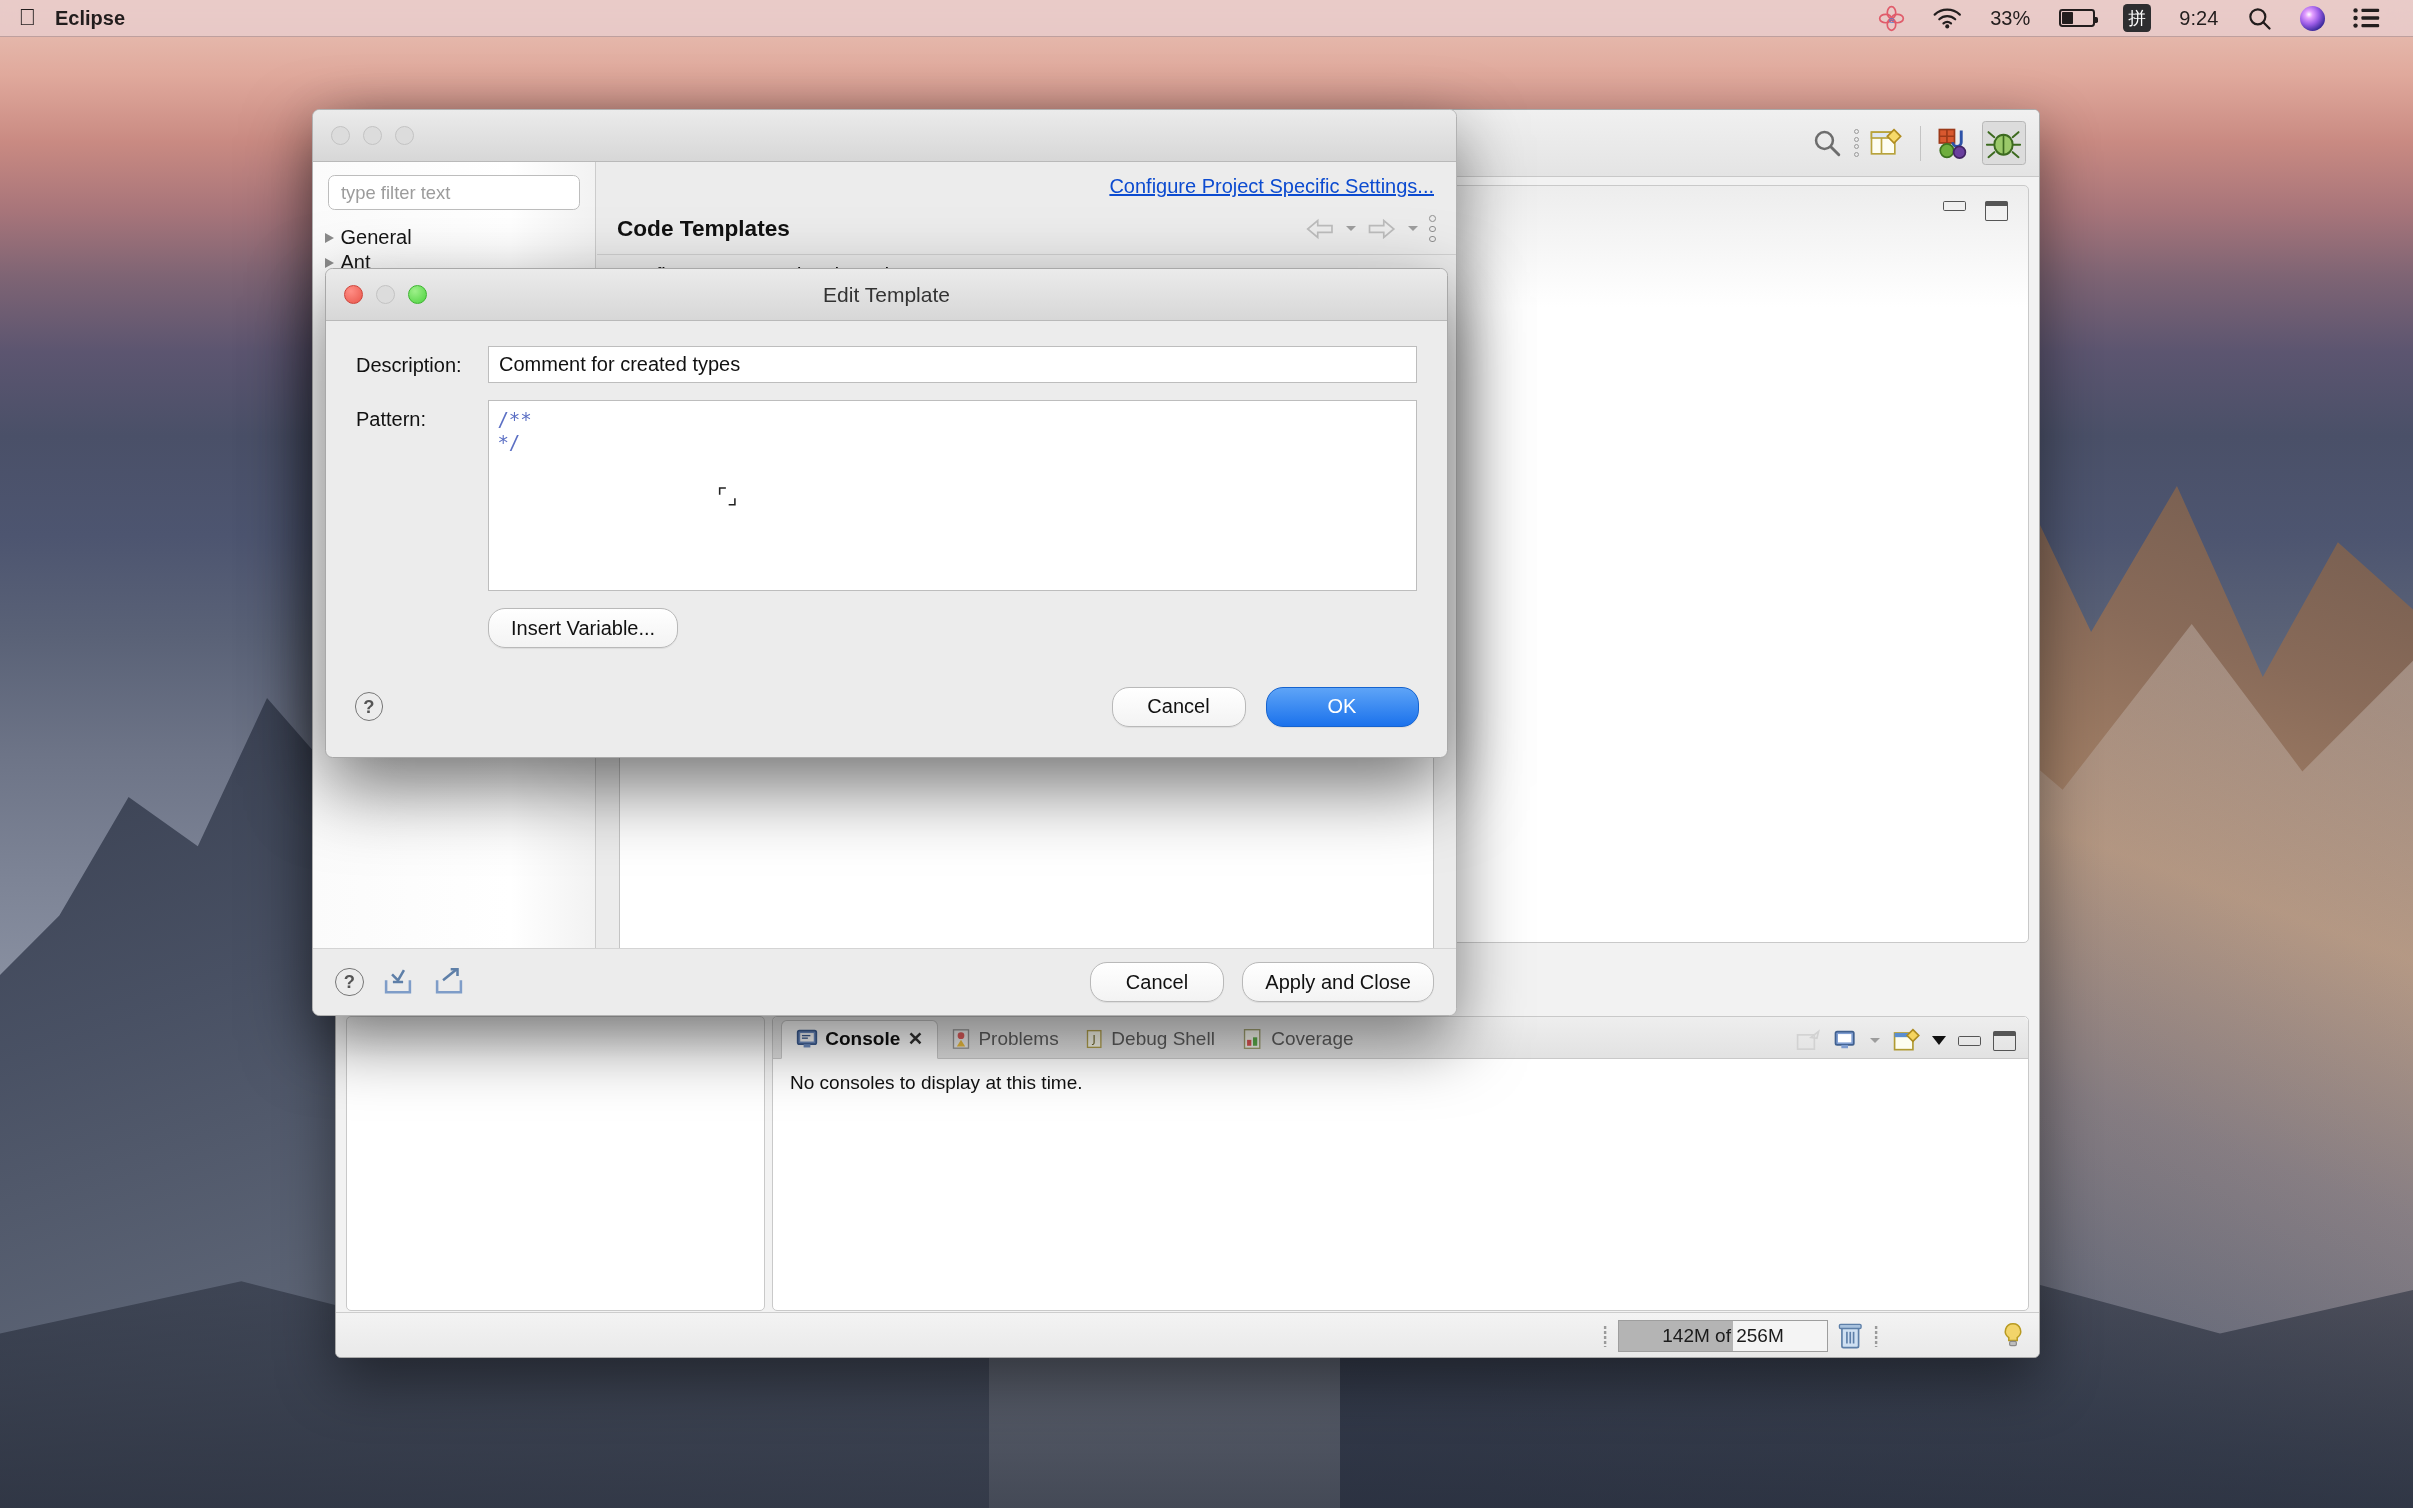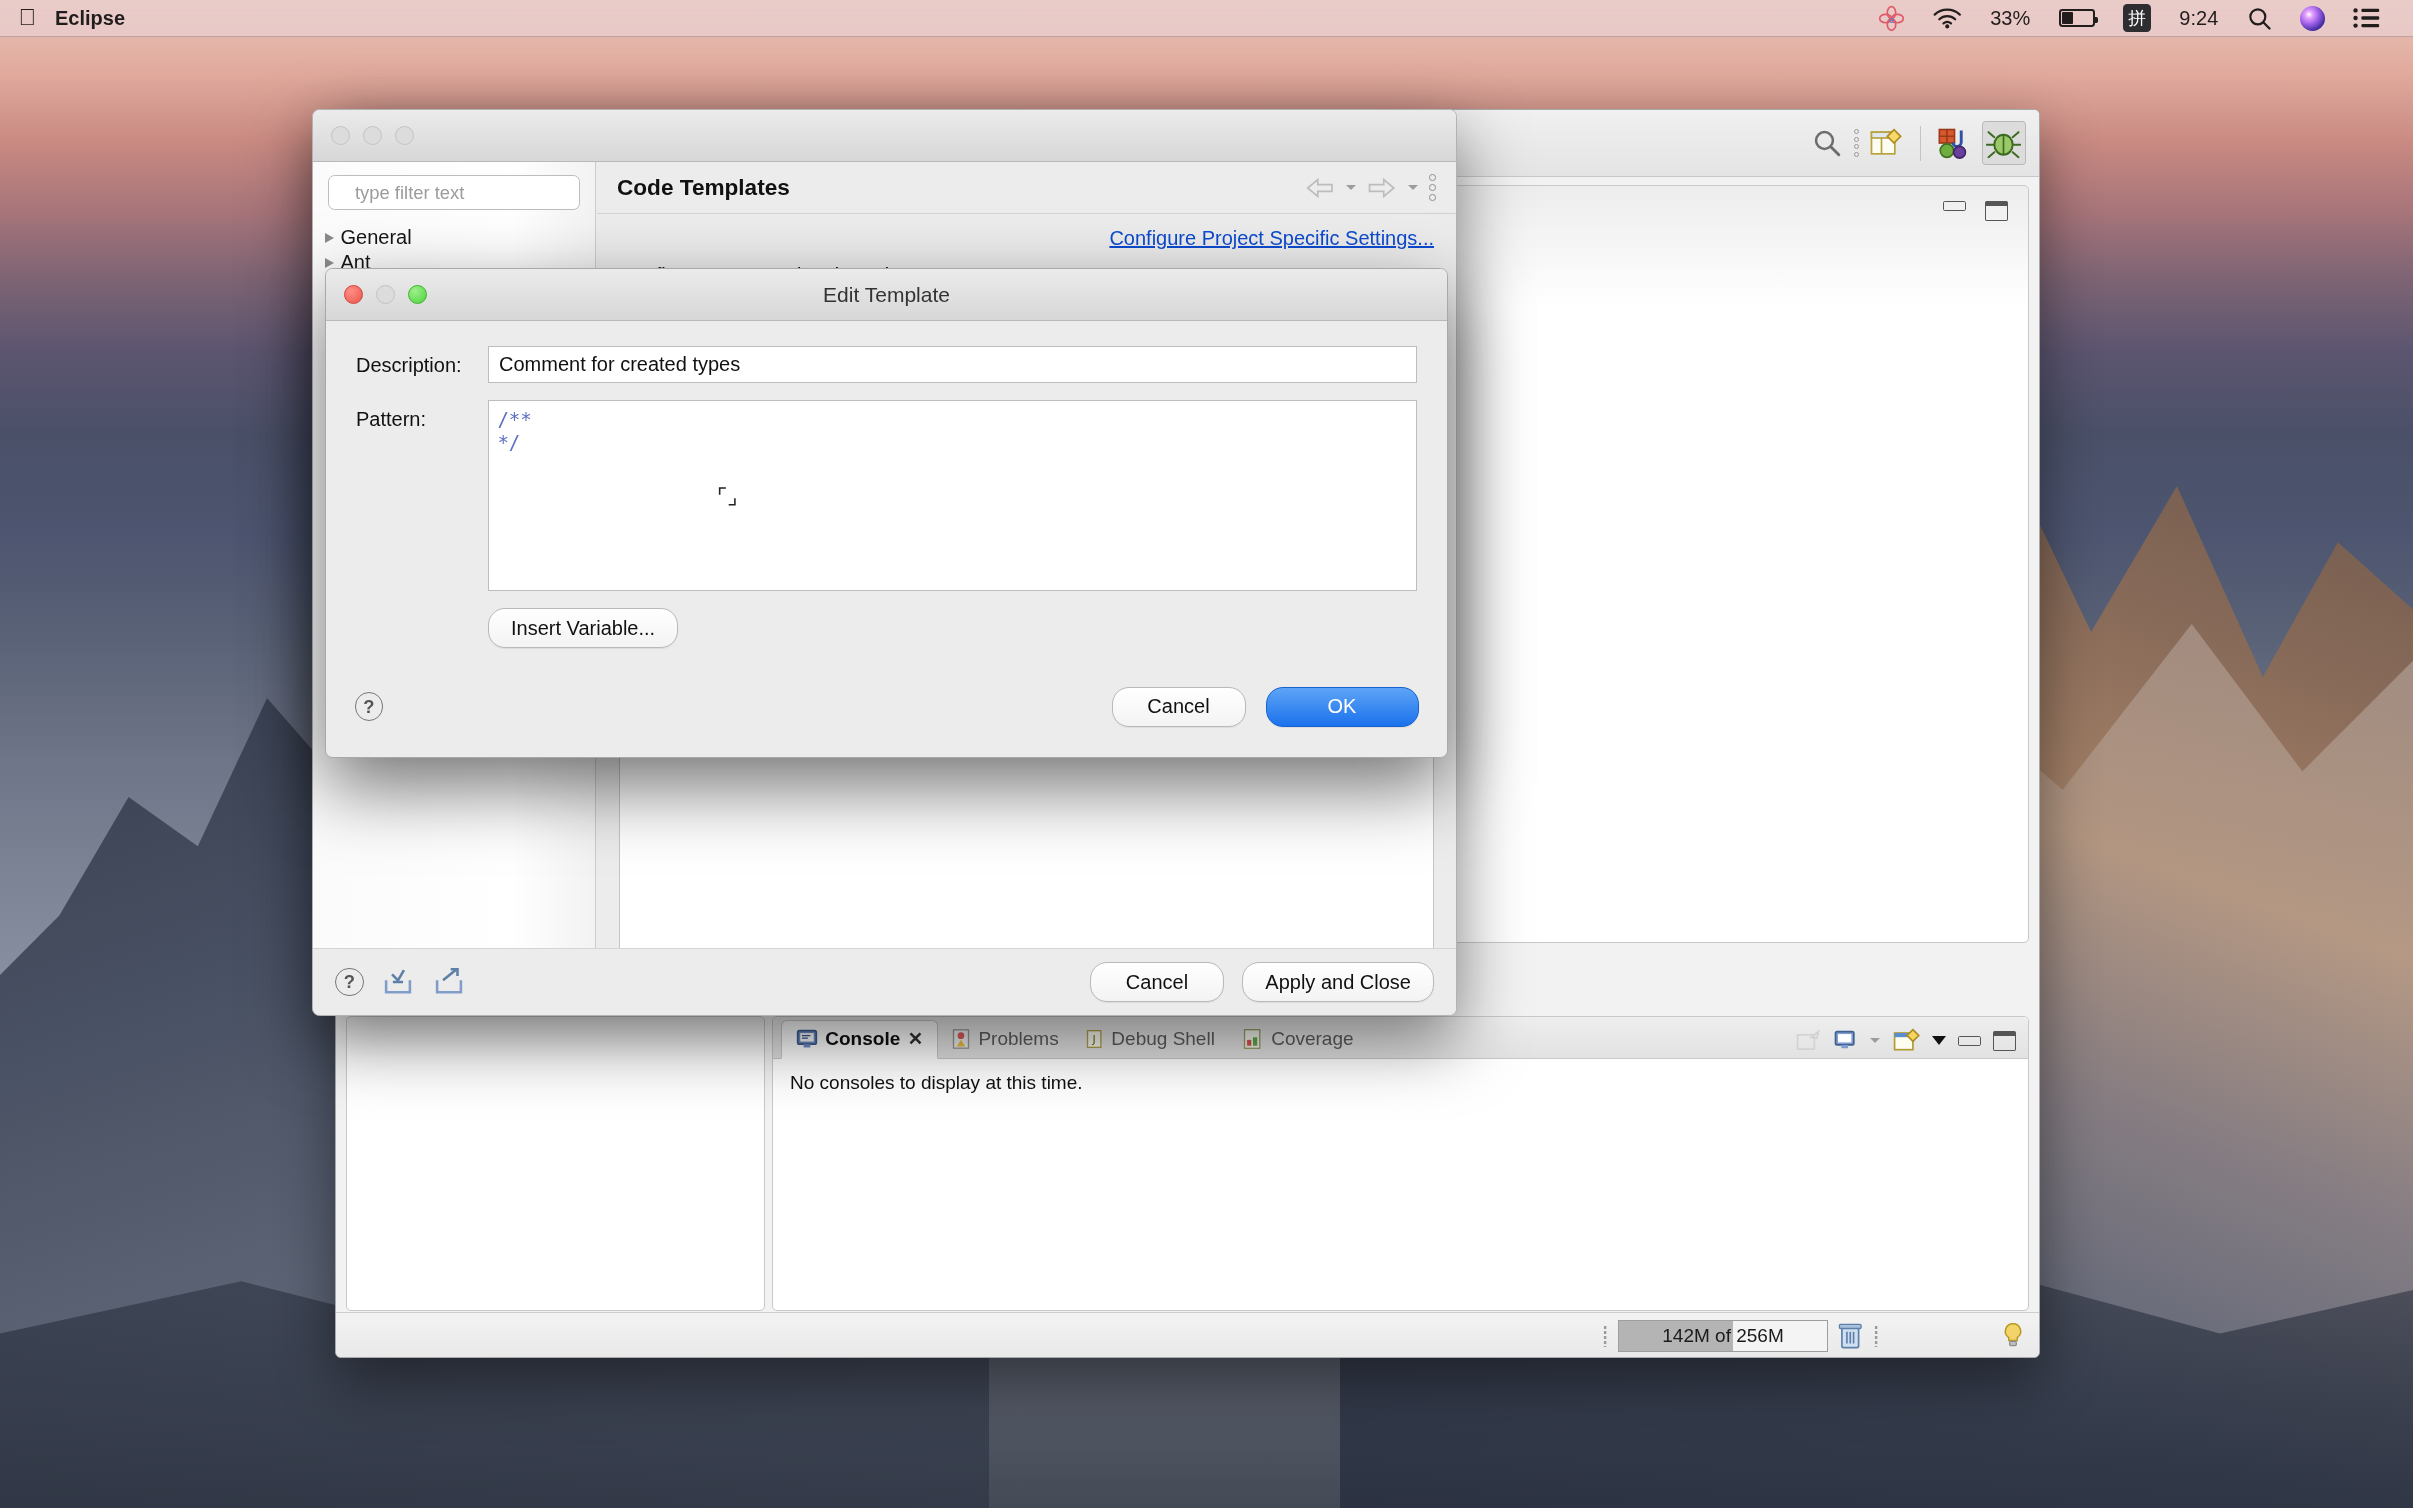--- a/index.html
+++ b/index.html
@@ -185,21 +185,21 @@
 
   #prefs-body { position:absolute; left:0; right:0; top:52px; bottom:0; }
   #prefs-side {
     position:absolute; left:0; top:0; bottom: 67px; width: 283px;
     background: linear-gradient(to right,#fbfbfb 0%, #ffffff 70%, #f2f2f2 100%);
     border-right:0.8px solid #ccc;
   }
   #filter-box {
     margin: 13.4px 15px 8.4px 15px; height: 35px; border:0.8px solid #bdbdbd;
     border-radius: 6.7px; background:#fff; display:flex; align-items:center;
-    padding: 0 26px; font-size: 18.4px; color:#9c9c9c;
+    padding: 0 12px; font-size: 18.4px; color:#9c9c9c;
   }
   .tree { padding: 6.7px 0 0 8.4px; font-size: 20px; color:#151515;}
   .tnode { display:flex; align-items:center; gap:6.7px; height: 25px; padding-left: 3.4px;}
   .tarrow { width: 0; height: 0; border-left: 9.2px solid #8b8b8b;
             border-top: 5.9px solid transparent; border-bottom: 5.9px solid transparent; }
   .tarrow.hidden { visibility:hidden; }
 
   #prefs-main { position:absolute; left:284px; right:0; top:0; bottom:67px; background:#ececec; }
   #cm-header {
     height: 52px; border-bottom: 0.8px solid #d2d2d2;
@@ -561,41 +561,41 @@
           <span>Validation</span>
         </div>
         <div class="tnode">
           <span class="tarrow"></span>
           <span>XML</span>
         </div>
       </div>
     </div>
 
     <div id="prefs-main">
+      <div id="cfg-link-row">
+        <a id="cfg-link" href="#">Configure Project Specific Settings...</a>
+      </div>
+
       <div id="cm-header">
         <div id="cm-title">Code Templates</div>
         <div class="nav-tools">
           <svg width="28.5" height="22" viewBox="0 0 34 26">
             <path d="M31 9 h-17 V3 L2 13 l12 10 v-6 h17 z" fill="none" stroke="#bcbcbc" stroke-width="2"></path>
           </svg>
           <span class="caret"></span>
           <svg width="28.5" height="22" viewBox="0 0 34 26">
             <path d="M3 9 h17 V3 l12 10 -12 10 v-6 H3 z" fill="none" stroke="#bcbcbc" stroke-width="2"></path>
           </svg>
           <span class="caret"></span>
           <span class="dots3">
               <i></i>
               <i></i>
               <i></i>
             </span>
         </div>
-      </div>
-
-      <div id="cfg-link-row">
-        <a id="cfg-link" href="#">Configure Project Specific Settings...</a>
       </div>
       <div id="cfg-caption">Configure generated code and comments:</div>
 
       <div id="templates-panel"></div>
 
       <div id="auto-comment-row">
         <span class="chkbox"></span>
         <span>Automatically add comments for new methods, types, modules, packages and files</span>
       </div>
 

